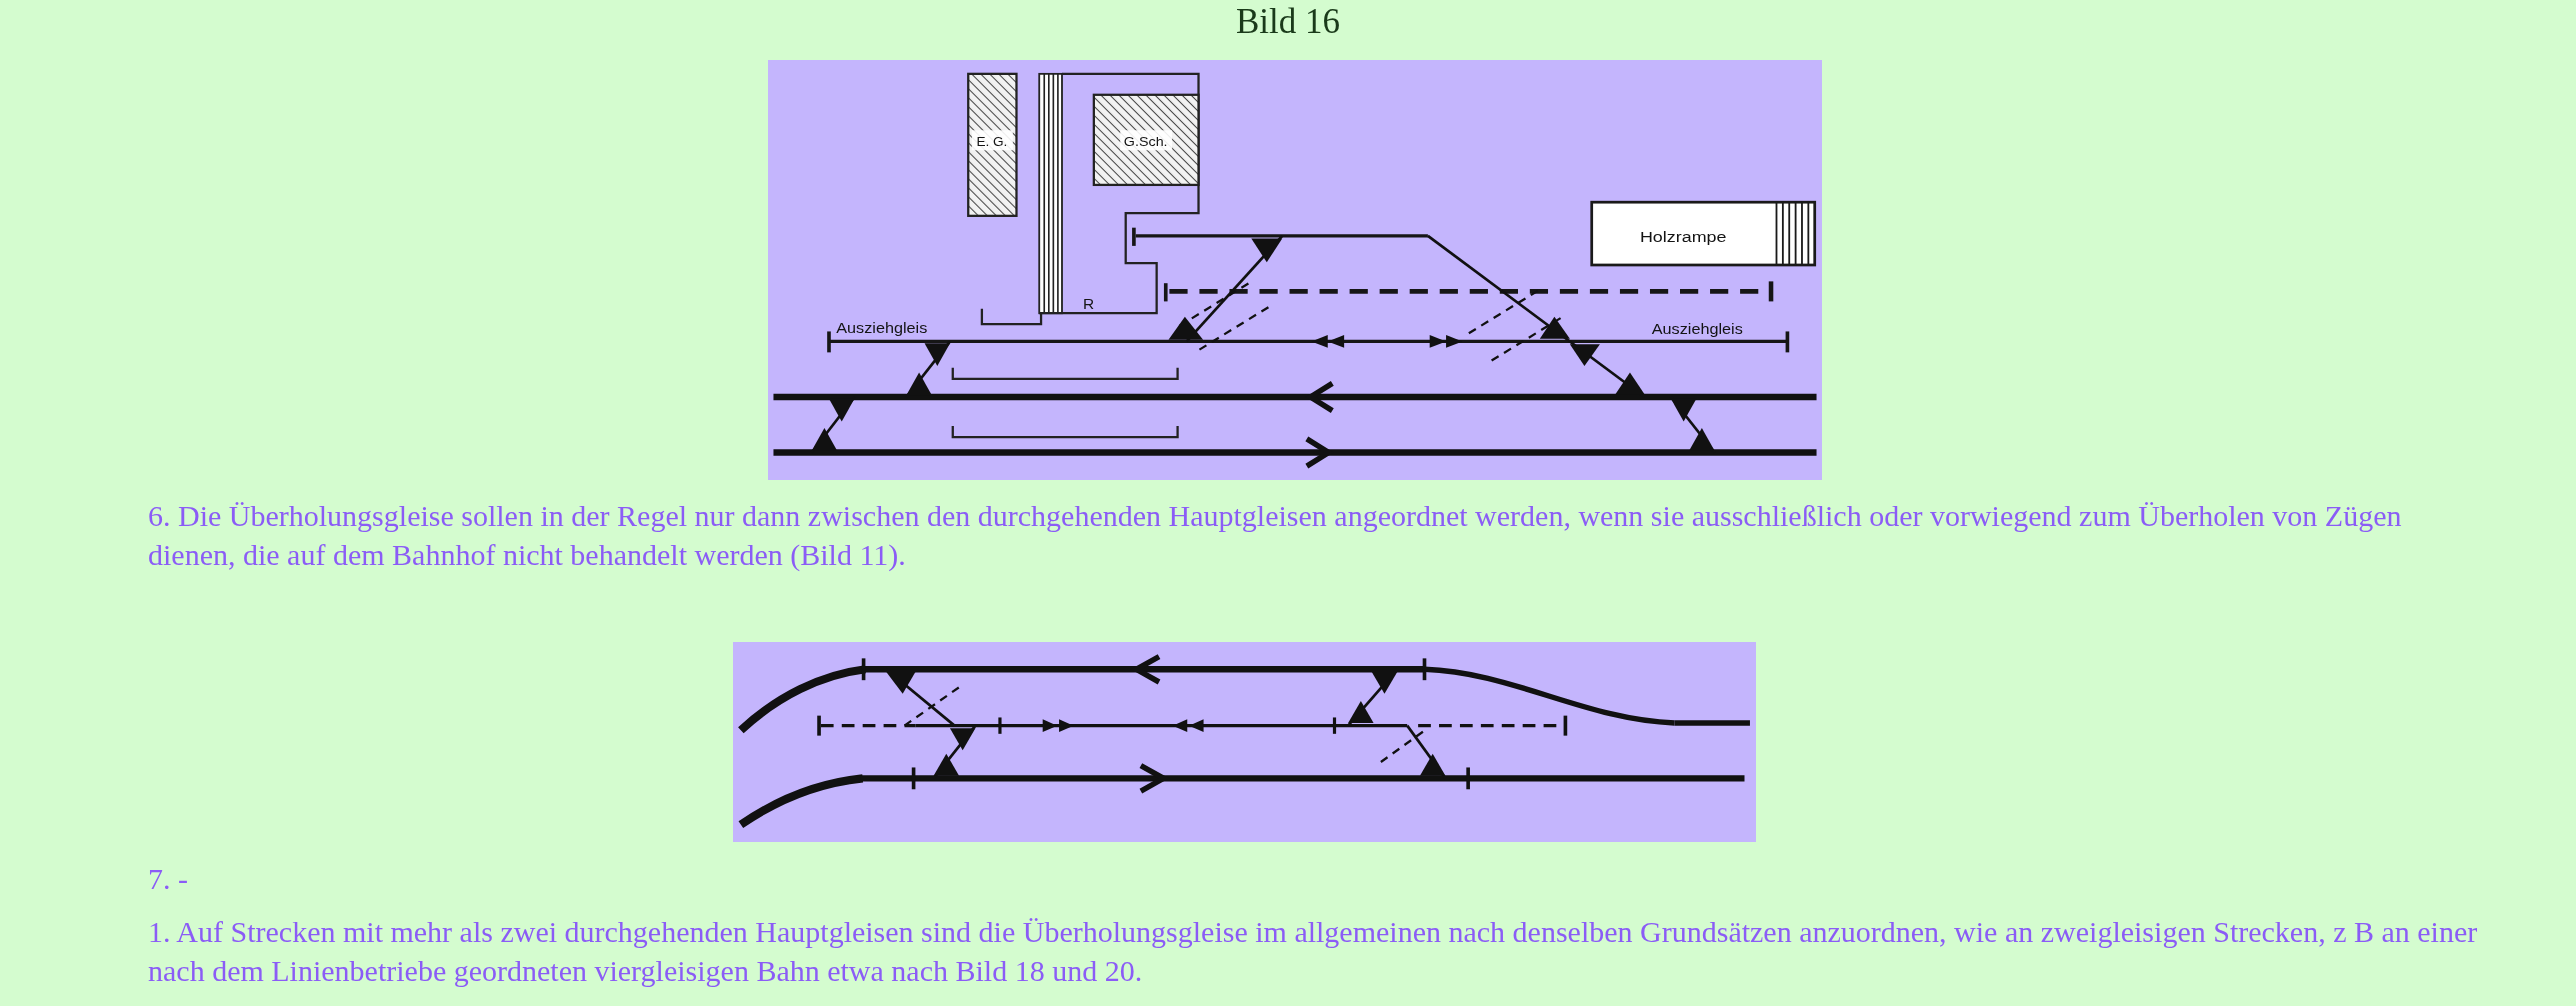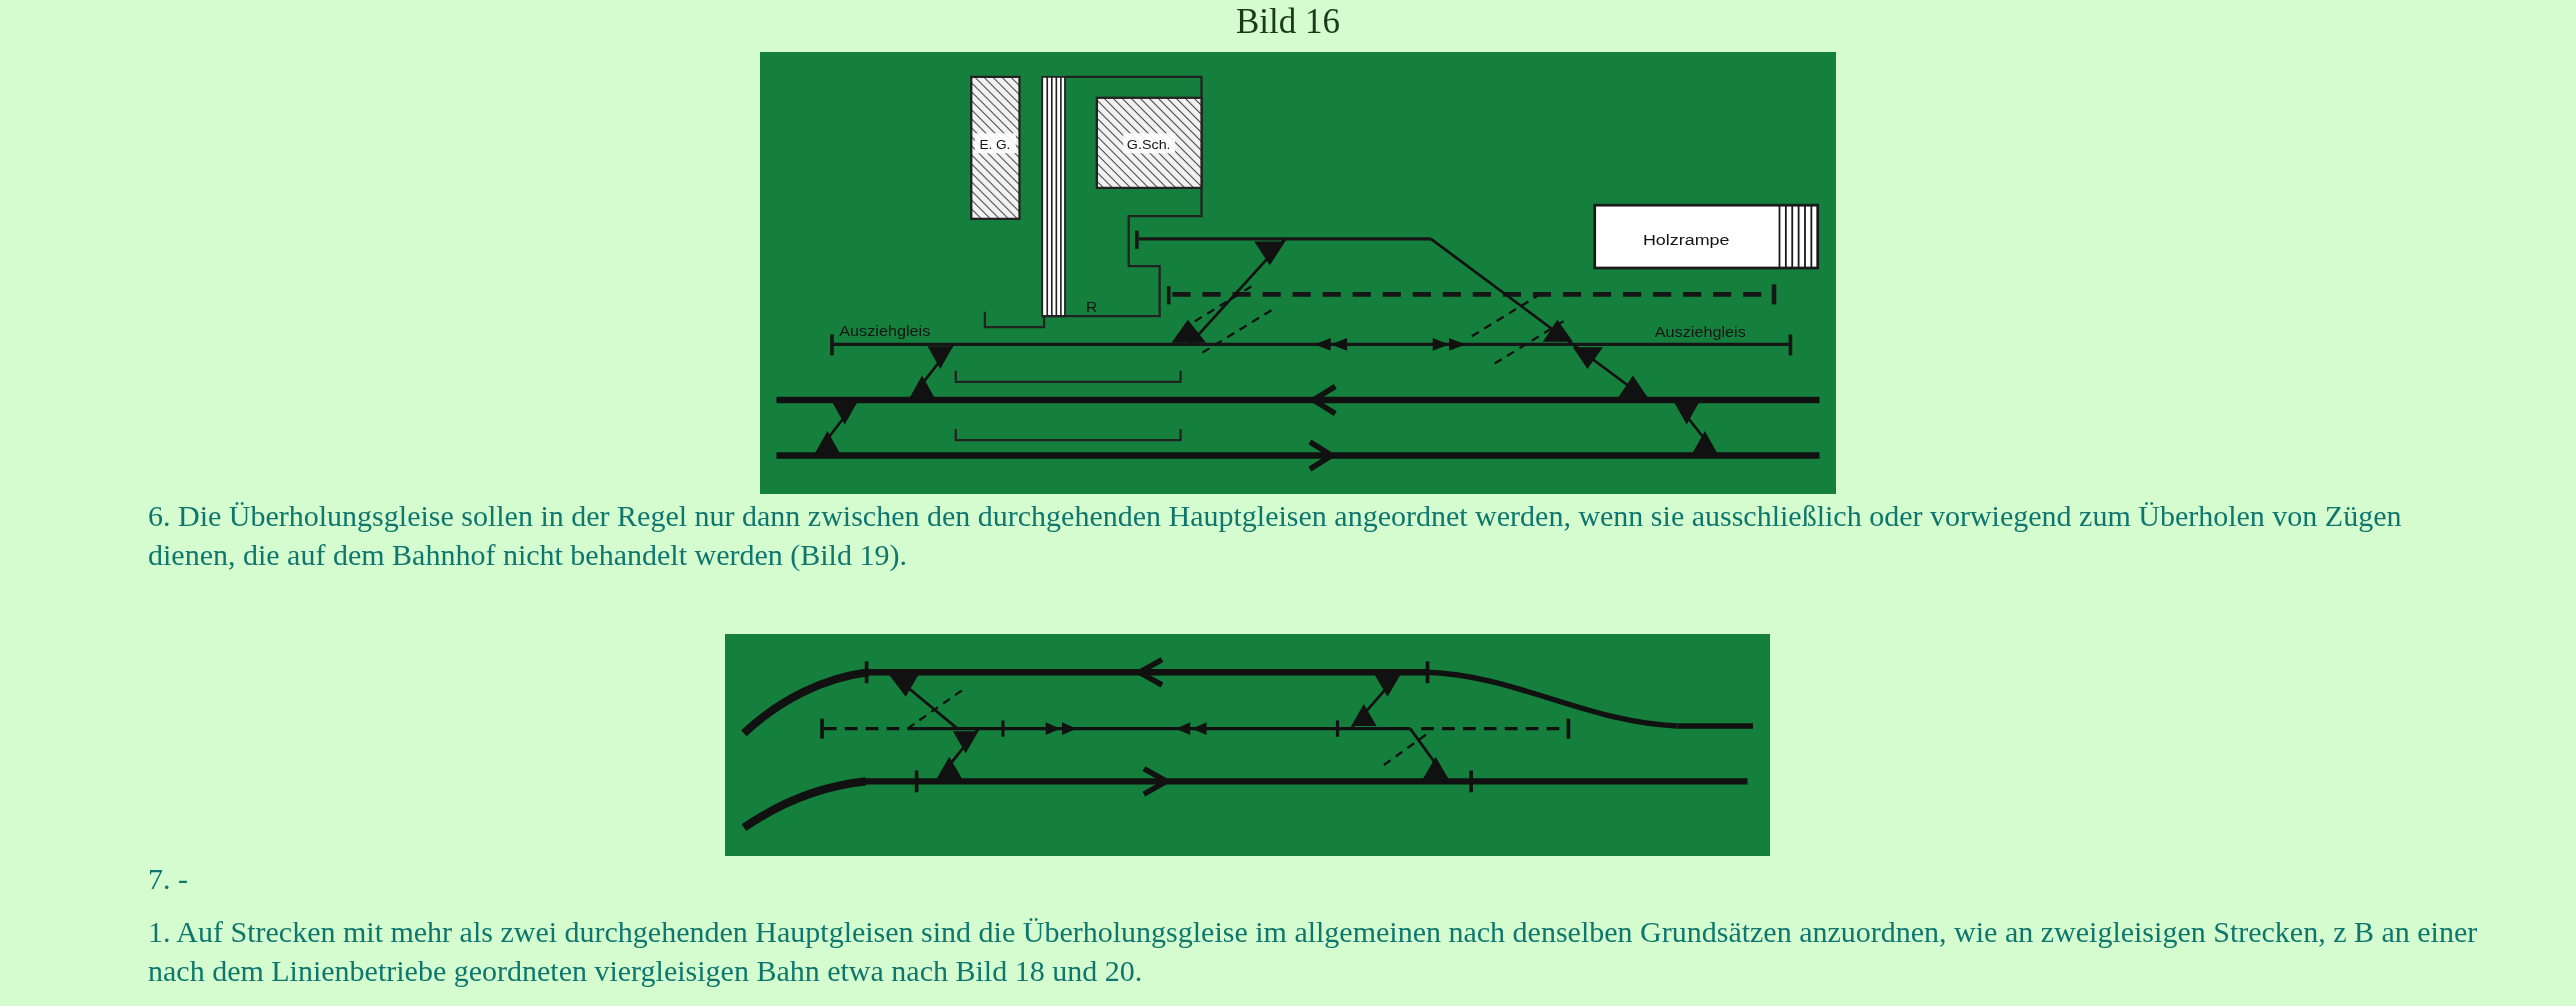--- a/index.html
+++ b/index.html
@@ -12,28 +12,28 @@
   }
   .page{position:absolute;left:0;top:0;width:2576px;height:964px;}
   .fig-title{
     position:absolute;left:0;width:2576px;
     text-align:center;
     font-size:35px;line-height:36px;
     color:#1a3a1a;
   }
   .fig-title.t16{top:3.6px;}
   .fig-title.t17{top:592px;}
-  figure{margin:0;padding:11px;position:absolute;background:#15803d;}
+  figure{margin:8px;padding:0;position:absolute;background:#c4b5fd;}
   figure.fig16{left:760px;top:52px;width:1054px;height:420px;}
   figure.fig17{left:725px;top:634px;width:1023px;height:200px;}
   figure svg{display:block;width:100%;height:100%;}
   .para{
     position:absolute;left:148px;width:2403px;
     font-size:30px;line-height:39px;
-    color:#0f766e;
+    color:#8b5cf6;
   }
   .para .pline{white-space:nowrap;}
   .para.p6{top:496px;}
   .para.p7{top:859px;}
   .para.p8{top:912px;}
   .diagram-text{
     font-family:"Liberation Sans", sans-serif;
     fill:#141414;
   }
 </style>
@@ -158,21 +158,21 @@
       </g>
       <g stroke="#111" stroke-width="2.5" stroke-dasharray="9 7">
         <line x1="770" y1="300" x2="848" y2="252"></line>
         <line x1="795" y1="330" x2="873" y2="282"></line>
       </g>
     </svg>
   </figure>
 
   <div class="para p6">
     <div class="pline">6. Die Überholungsgleise sollen in der Regel nur dann zwischen den durchgehenden Hauptgleisen angeordnet werden, wenn sie ausschließlich oder vorwiegend zum Überholen von Zügen</div>
-    <div class="pline">dienen, die auf dem Bahnhof nicht behandelt werden (Bild 19).</div>
+    <div class="pline">dienen, die auf dem Bahnhof nicht behandelt werden (Bild 11).</div>
   </div>
 
 
   <figure class="fig17">
     <svg viewBox="0 0 1124 220" xmlns="http://www.w3.org/2000/svg">
 
       <g stroke="#111" fill="none">
         <path d="M8,97 C48,60 96,36 145,30" stroke-width="9"></path>
         <line x1="143" y1="30" x2="760" y2="30" stroke-width="7"></line>
         <line x1="143" y1="18" x2="143" y2="42" stroke-width="4"></line>

